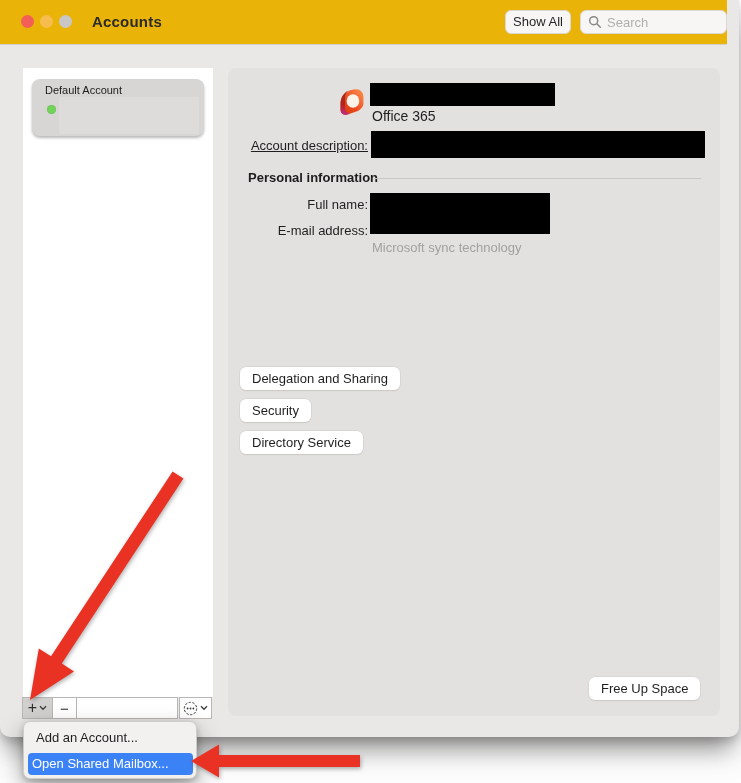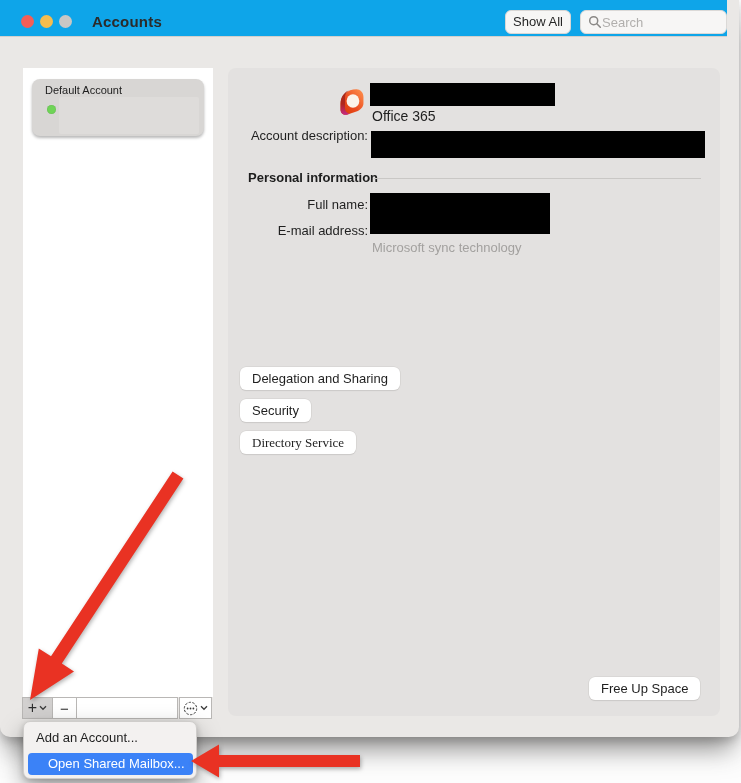--- a/index.html
+++ b/index.html
@@ -12,42 +12,42 @@
     -webkit-font-smoothing:antialiased;
   }
   .window {
     position:absolute; left:0; top:0; width:739px; height:737px;
     background:#eae8e6;
     border-radius:0 0 10px 10px;
     box-shadow:0 18px 26px -6px rgba(55,53,51,.55), 0 4px 10px rgba(0,0,0,.18);
   }
   
   .titlebar {
-    position:absolute; left:0; top:0; right:12px; height:37px;
-    background:#0ea5e9; border-bottom:1px solid #d2d0cd;
+    position:absolute; left:0; top:0; right:12px; height:45px;
+    background:#eab308; border-bottom:1px solid #d2d0cd;
     border-radius:0;
   }
   .light { position:absolute; top:15px; width:13px; height:13px; border-radius:50%; }
   .light.red    { left:21px; background:#f35e57; }
   .light.yellow { left:40px; background:#f6bd4e; }
   .light.gray   { left:59px; background:#c9c7c5; }
   .win-title {
     position:absolute; left:92px; top:13px;
     font-size:15px; font-weight:bold; color:#2b2b2b; letter-spacing:.2px;
   }
   .showall-btn {
     position:absolute; left:505px; top:10px; width:66px; height:24px;
     background:#f7f6f5; border:1px solid #d9d7d5; border-radius:6px;
     font-size:13px; color:#262626; text-align:center; line-height:22px;
     font-family:Liberation Sans, sans-serif; cursor:default;
   }
   .search-field {
     position:absolute; left:580px; top:10px; width:147px; height:24px;
     background:#f7f6f5; border:1px solid #dbd9d7; border-radius:6px;
-    display:flex; align-items:center; padding-left:7px; 
+    display:flex; align-items:center; padding-left:7px; gap:5px;
   }
   .search-field input {
     border:none; outline:none; background:transparent;
     font-size:13px; color:#333; width:110px; font-family:inherit;
   }
   .search-field input::placeholder { color:#b1afad; }
   
   .sidebar {
     position:absolute; left:23px; top:68px; width:190px; height:629px;
     background:#ffffff;
@@ -90,58 +90,58 @@
   .office-logo { position:absolute; left:110px; top:20px; width:28px; height:28px; }
   .redact { position:absolute; background:#000; }
   .redact.name     { left:142px; top:15px;  width:185px; height:23px; }
   .redact.desc     { left:143px; top:63px;  width:334px; height:27px; }
   .redact.personal { left:142px; top:125px; width:180px; height:41px; }
   .provider-label { position:absolute; left:144px; top:40px; font-size:14px; color:#1f1f1f; }
   .form-label {
     position:absolute; left:0; width:140px; text-align:right;
     font-size:13px; color:#1f1f1f;
   }
-  .form-label.desc  { top:60px; }
+  .form-label.desc  { top:70px;text-decoration:underline; }
   .form-label.fname { top:129px; }
   .form-label.email { top:155px; }
   .section-header {
     position:absolute; left:20px; top:102px;
     font-size:13px; font-weight:bold; color:#1d1d1d;
   }
   .section-line {
     position:absolute; left:146px; top:110px; width:327px; height:1px;
     background:#c9c7c5;
   }
   .sync-note { position:absolute; left:144px; top:172px; font-size:13px; color:#a3a19f;text-align:right; }
   .mac-btn {
     position:absolute; height:23px; padding:4px 12px;
     background:#ffffff; border:none; border-radius:6px;
     box-shadow:0 0 0 .5px #cfcdcb, 0 1px 1px rgba(0,0,0,.12);
     font-size:13px; color:#1f1f1f; font-family:inherit;
     display:flex; align-items:center; cursor:default; white-space:nowrap;
   }
   .mac-btn.delegation { left:12px; top:299px; }
   .mac-btn.security   { left:12px; top:331px; }
-  .mac-btn.directory  { left:12px; top:363px;font-family:Liberation Serif, serif; }
+  .mac-btn.directory  { left:12px; top:363px; }
   .mac-btn.freeup     { left:361px; top:609px; }
   
   .context-menu {
     position:absolute; left:23px; top:721px; width:174px; height:58px;
     background:#f3f1f0; border:1px solid #cfcdcb; border-radius:7px;
     box-shadow:0 10px 24px rgba(0,0,0,.35), 0 2px 6px rgba(0,0,0,.2);
     z-index:5;
   }
   .menu-item-plain {
     position:absolute; left:12px; top:8px;
     font-size:13px; color:#1f1f1f; cursor:default;
   }
   .menu-item-highlight {
     position:absolute; left:4px; right:3px; top:31px; height:22px;
     background:#3b82f7; border-radius:4px;
-    font-size:13px; color:#ffffff; line-height:22px; padding-left:20px;
+    font-size:13px; color:#ffffff; line-height:22px; padding-left:4px;
     cursor:default;
   }
   
   .arrow-overlay {
     position:absolute; left:0; top:0; width:741px; height:783px;
     pointer-events:none; z-index:9;
   }
 </style>
 </head>
 <body>

